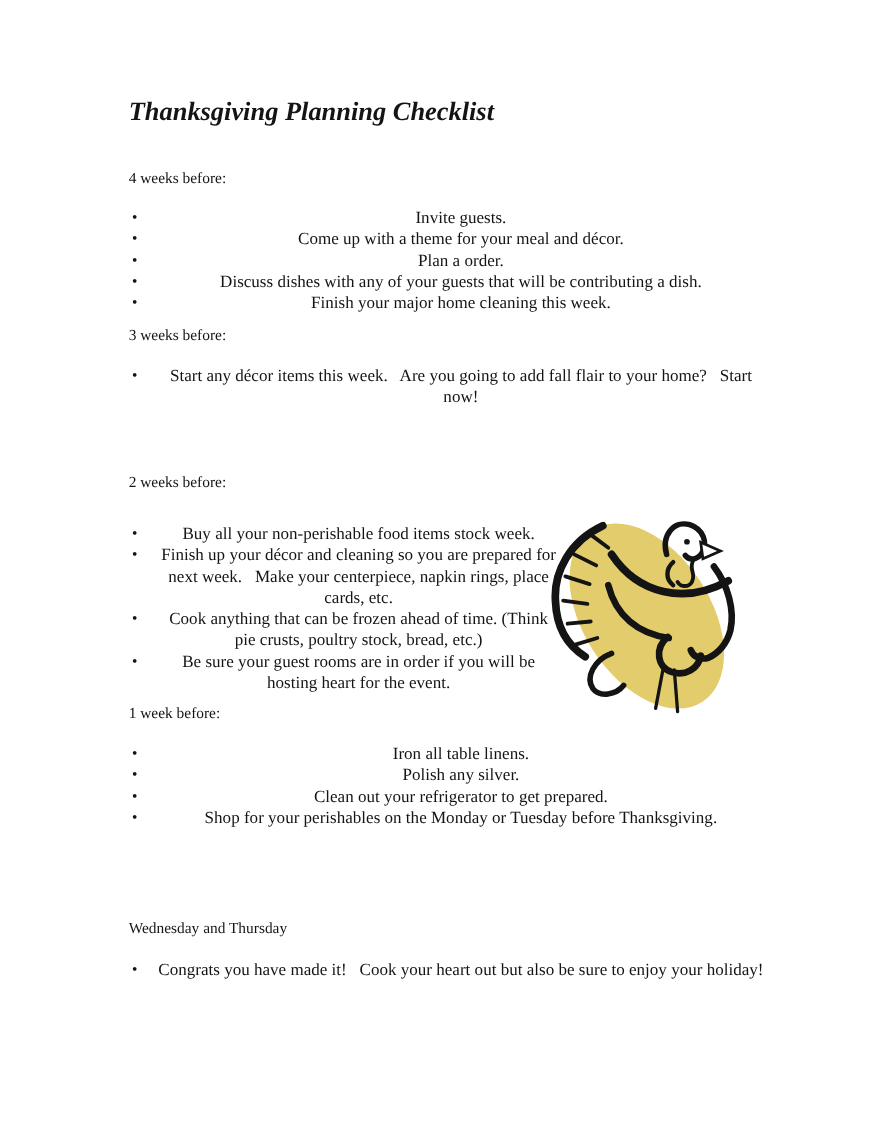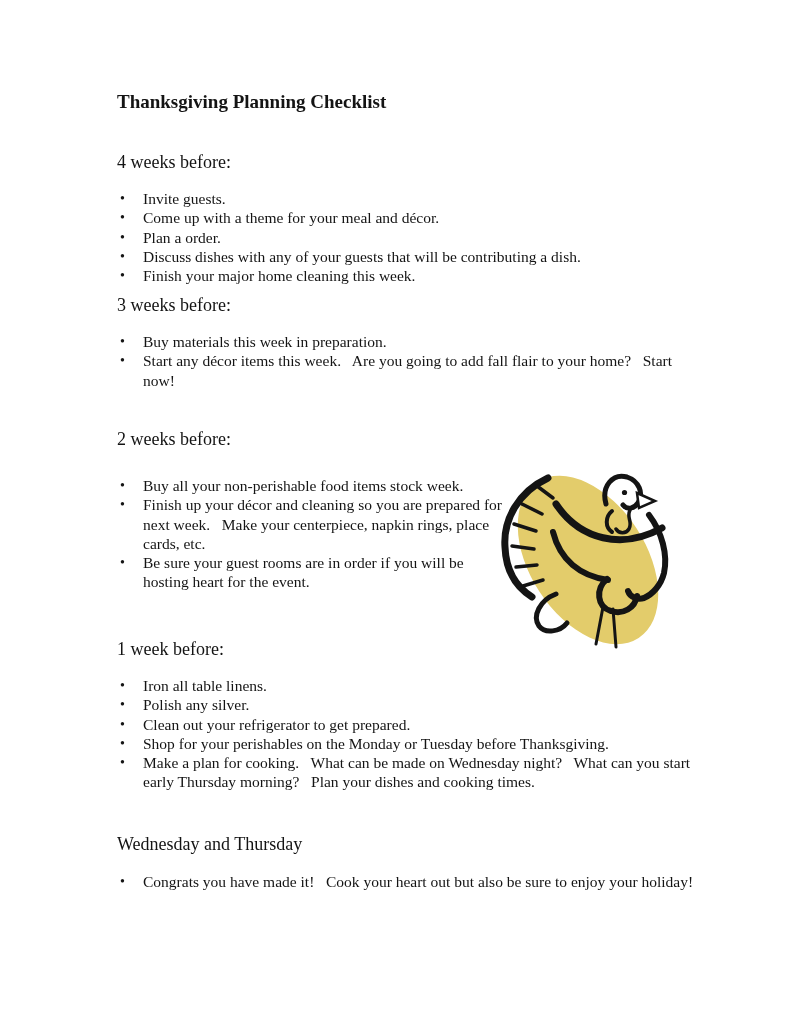--- a/index.html
+++ b/index.html
@@ -10,47 +10,49 @@
     background: #ffffff;
     font-family: "Liberation Serif", "DejaVu Serif", serif;
     color: #141414;
     overflow: hidden;
   }
   .doc-title {
     position: absolute;
     left: 117px;
     top: 90px;
     margin: 0;
-    font-size: 19px;
+    font-size: 24px;
     line-height: 24px;
     font-weight: bold;
     white-space: nowrap;
+    font-style: italic;
   }
   .section-heading {
     position: absolute;
     left: 117px;
-    font-size: 18px;
+    font-size: 14px;
     line-height: 19.3px;
     white-space: nowrap;
   }
   ul.bullets {
     position: absolute;
     left: 117px;
     width: 578px;
     margin: 0;
     padding: 0;
     list-style: none;
     font-size: 15.5px;
     line-height: 19.3px;
   }
   ul.bullets.narrow { width: 392px; }
   ul.bullets li {
     position: relative;
     padding-left: 26px;
     white-space: pre-wrap;
+    text-align: center;
   }
   ul.bullets li::before {
     content: "\2022";
     position: absolute;
     left: 3px;
     top: 0;
     font-size: 14px;
   }
   .turkey {
     position: absolute;
@@ -71,28 +73,28 @@
   <ul class="bullets" style="top:189px">
     <li>Invite guests.</li>
     <li>Come up with a theme for your meal and décor.</li>
     <li>Plan a order.</li>
     <li>Discuss dishes with any of your guests that will be contributing a dish.</li>
     <li>Finish your major home cleaning this week.</li>
   </ul>
 
   <div class="section-heading" style="top:296px">3 weeks before:</div>
   <ul class="bullets" style="top:332px">
-    <li>Buy materials this week in preparation.</li>
     <li>Start any décor items this week.   Are you going to add fall flair to your home?   Start now!</li>
   </ul>
 
   <div class="section-heading" style="top:430px">2 weeks before:</div>
   <ul class="bullets narrow" style="top:476px">
     <li>Buy all your non-perishable food items stock week.</li>
     <li>Finish up your décor and cleaning so you are prepared for next week.   Make your centerpiece, napkin rings, place cards, etc.</li>
+    <li>Cook anything that can be frozen ahead of time. (Think pie crusts, poultry stock, bread, etc.)</li>
     <li>Be sure your guest rooms are in order if you will be hosting heart for the event.</li>
   </ul>
 
   <svg class="turkey" viewBox="0 0 190 195" aria-hidden="true">
     <g fill="none" stroke="#141414" stroke-linecap="round">
       <ellipse cx="88" cy="100" rx="58" ry="93" transform="rotate(-33 88 100)" stroke="none" fill="#E3CC6B"></ellipse>
 
       <path d="M 48,18 C 18,32 3,60 5,87 C 6,112 16,127 32,137" stroke-width="7"></path>
 
       <g stroke-width="3.5">
@@ -122,21 +124,20 @@
       <path d="M 112,51 C 105,57 105,67 112,72" stroke-width="4"></path>
     </g>
   </svg>
 
   <div class="section-heading" style="top:640px">1 week before:</div>
   <ul class="bullets" style="top:676px">
     <li>Iron all table linens.</li>
     <li>Polish any silver.</li>
     <li>Clean out your refrigerator to get prepared.</li>
     <li>Shop for your perishables on the Monday or Tuesday before Thanksgiving.</li>
-    <li>Make a plan for cooking.   What can be made on Wednesday night?   What can you start early Thursday morning?   Plan your dishes and cooking times.</li>
   </ul>
 
   <div class="section-heading" style="top:835px">Wednesday and Thursday</div>
   <ul class="bullets" style="top:872px">
     <li>Congrats you have made it!   Cook your heart out but also be sure to enjoy your holiday!</li>
   </ul>
 
 </div>
 
 </body></html>

